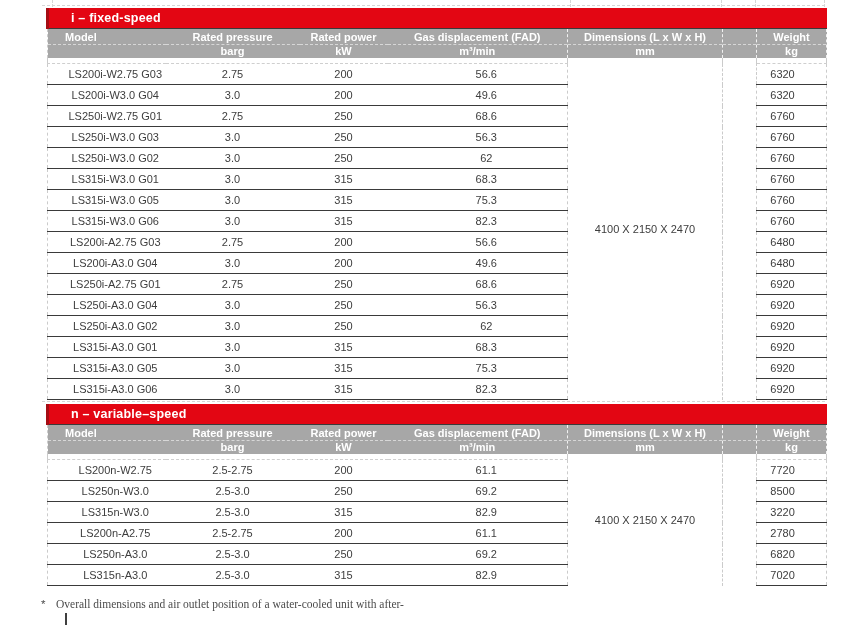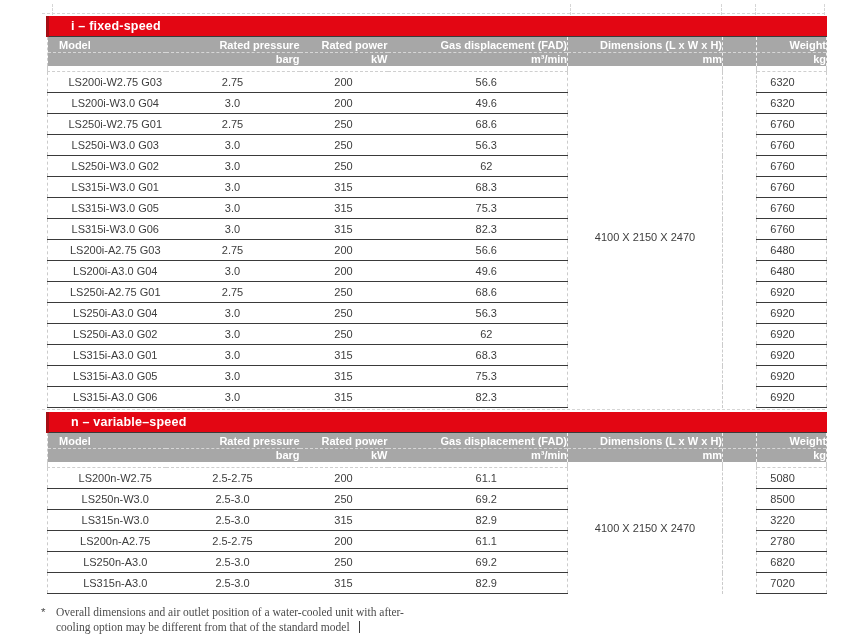--- a/index.html
+++ b/index.html
@@ -3,21 +3,21 @@
 <meta charset="utf-8">
 <style>
   html, body {
     margin: 0; padding: 0;
     width: 857px; height: 642px;
     background: #ffffff;
     font-family: "Liberation Sans", sans-serif;
     overflow: hidden;
   }
   body { position: relative; }
-  .sheet { position: absolute; left: 46px; top: 16px; width: 779px; }
+  .sheet { position: absolute; left: 46px; top: 8px; width: 779px; }
 
   .section { position: relative; }
   .section + .section { margin-top: 4px; }
   .section::before {
     content: ""; position: absolute; left: -4px; right: 0; top: -3px;
     border-top: 1px dashed #d6d6d6;
   }
   .tick {
     position: absolute; top: -12px; width: 0; height: 11px;
     border-left: 1px dashed #d6d6d6;
@@ -31,27 +31,27 @@
     border-left: 3px solid #a50d14;
     color: #ffffff; font-weight: bold; font-size: 12.5px;
     height: 20px; line-height: 20px;
     padding: 0 0 0 22px; letter-spacing: .2px;
     text-align: left;
   }
 
   
   th {
     background: #a7a7a7; color: #ffffff; font-weight: bold;
-    font-size: 11px; padding: 0; vertical-align: top; text-align: right;
+    font-size: 11px; padding: 0; vertical-align: top; text-align: center;
   }
   th .lab { height: 15px; line-height: 16px; white-space: nowrap; }
   th .unit { height: 13px; line-height: 12px; font-size: 11px;
              border-top: 1px dashed rgba(255,255,255,.55); }
   th.h-model { text-align: left; }
-  th.h-model .lab { padding-left: 11px; }
+  th.h-model .lab { padding-left: 17px; }
   th.h-dims, th.h-spacer, th.h-weight { border-left: 1px dashed rgba(255,255,255,.85); margin-top: 36px; }
   th.h-weight { border-right: 1px dashed rgba(255,255,255,.85); }
   th.h-model { border-left: 1px dashed #cbcbcb; }
 
   
   td {
     font-size: 11px; color: #3d3d3d; text-align: center;
     height: 20px; line-height: 20px; padding: 0;
     border-bottom: 1px solid #3a3a3a;
     white-space: nowrap; overflow: hidden;
@@ -312,21 +312,21 @@
             <td class="g"></td>
             <td class="c-dims" rowspan="7">4100 X 2150 X 2470</td>
             <td class="c-spacer" rowspan="7"></td>
             <td class="c-weight g"></td>
           </tr>
           <tr>
             <td class="c-model">LS200n-W2.75</td>
             <td class="c-num">2.5-2.75</td>
             <td class="c-num">200</td>
             <td class="c-num c-fad">61.1</td>
-            <td class="c-weight">5080</td>
+            <td class="c-weight">7720</td>
           </tr>
           <tr>
             <td class="c-model">LS250n-W3.0</td>
             <td class="c-num">2.5-3.0</td>
             <td class="c-num">250</td>
             <td class="c-num c-fad">69.2</td>
             <td class="c-weight">8500</td>
           </tr>
           <tr>
             <td class="c-model">LS315n-W3.0</td>
@@ -355,16 +355,16 @@
             <td class="c-num">315</td>
             <td class="c-num c-fad">82.9</td>
             <td class="c-weight">7020</td>
           </tr>
         </tbody>
     </table>
   </div>
 
   <div class="footnote">
     <span class="fn-star">*</span>
-    <span class="fn-text"><span>Overall dimensions and air outlet position of a water-cooled unit with after-</span><br><span>cooling option may be different from that of the standard model</span><span class="cursor"></span></span>
+    <span class="fn-text"><span>Overall dimensions and air outlet position of a water-cooled unit with after-</span><br><span class="cursor"></span></span>
   </div>
 
 </div>
 
 </body></html>

